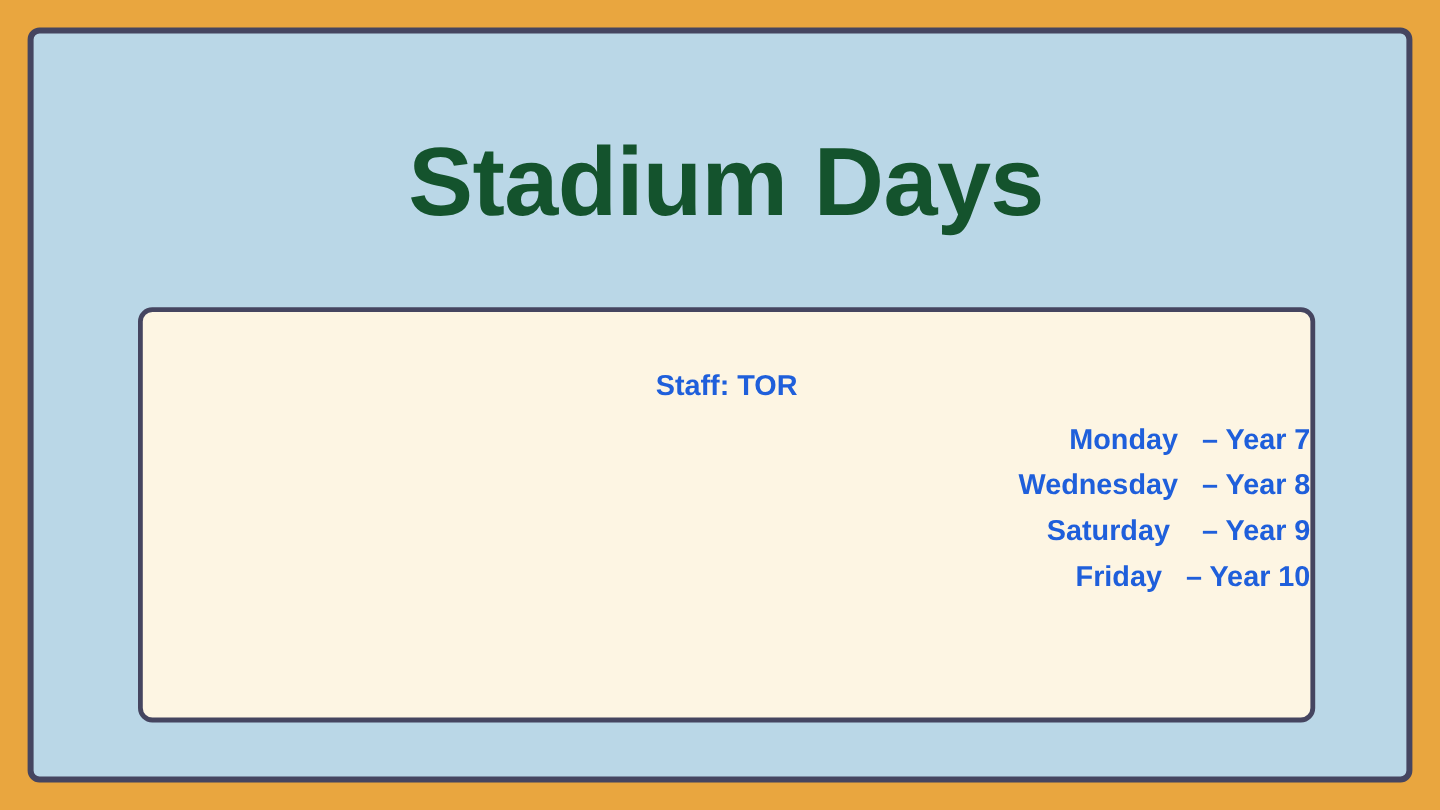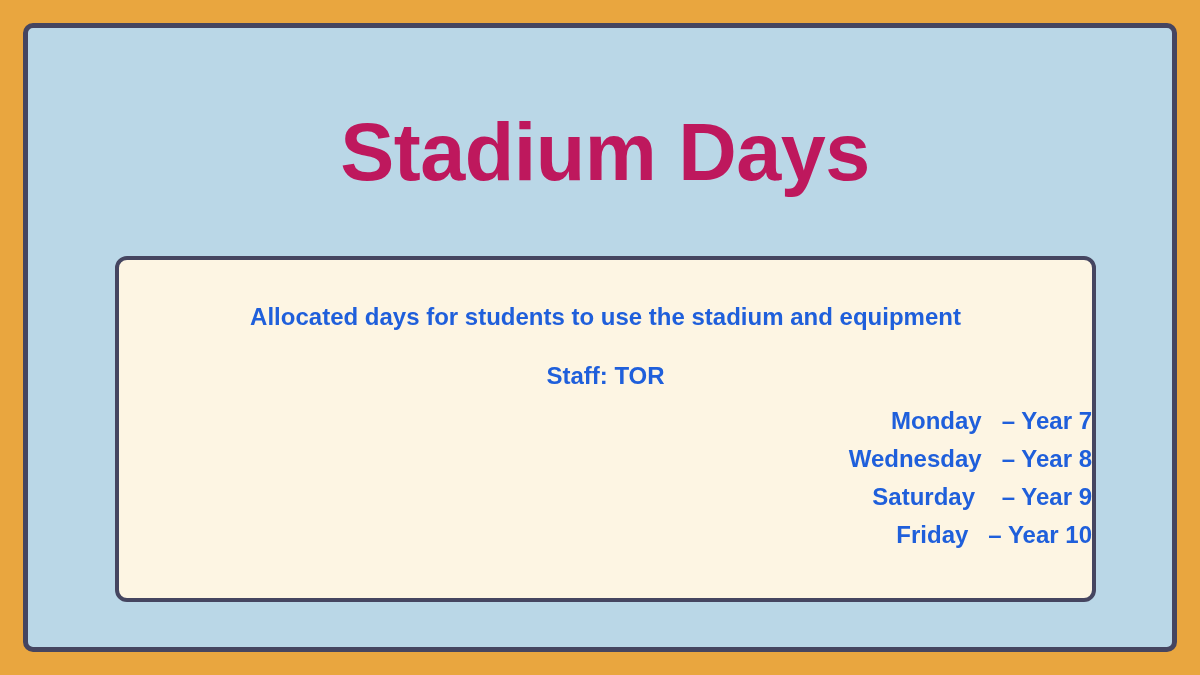--- a/index.html
+++ b/index.html
@@ -34,21 +34,21 @@
     border-radius: 10px;
   }
 
   
   .title {
     position: absolute;
     left: 0;
     top: 82px;
     width: 1154px;
     text-align: center;
-    color: #be185d;
+    color: #14532d;
     font-size: 81px;
     font-weight: bold;
     line-height: 1.05;
     letter-spacing: -0.5px;
     white-space: nowrap;
   }
 
   
   .card {
     position: absolute;
@@ -99,21 +99,20 @@
 
 <div class="slide">
 
   <div class="panel">
 
     <div class="title">Stadium Days</div>
 
     <div class="card">
 
       <div class="intro">
-        <div>Allocated days for students to use the stadium and equipment</div>
       </div>
 
       <div class="staff">Staff: TOR</div>
 
       <div class="schedule">
         <div class="sched-row">Monday   – Year 7</div>
         <div class="sched-row">Wednesday   – Year 8</div>
         <div class="sched-row">Saturday    – Year 9</div>
         <div class="sched-row">Friday   – Year 10</div>
       </div>

